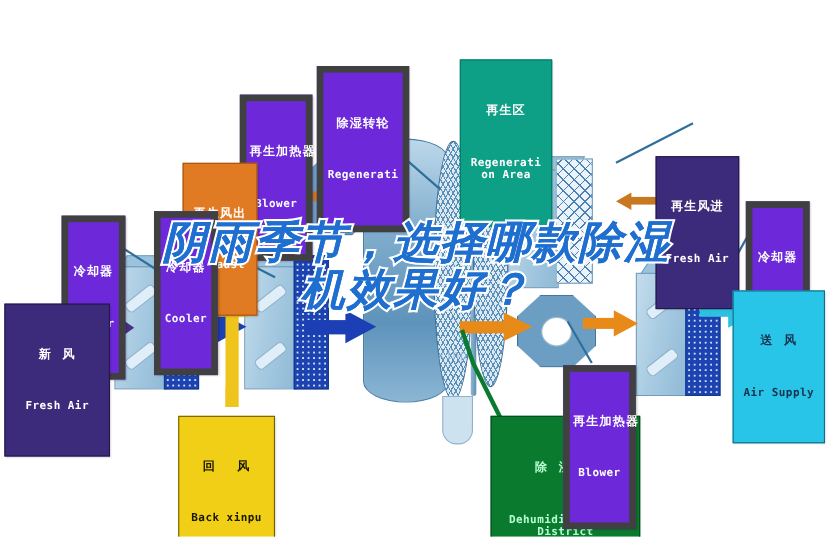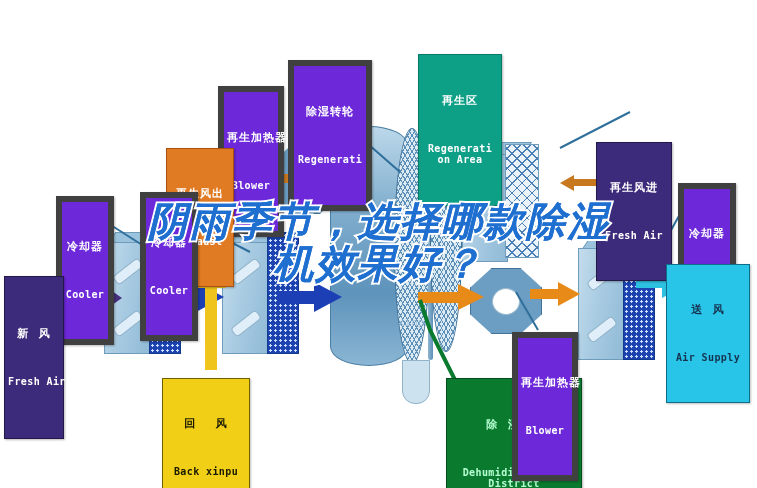--- a/index.html
+++ b/index.html
@@ -253,21 +253,21 @@
   <div class="label lb-blue" style="left:140px;top:192px;width:58px;padding:3px 2px;">
     <span class="cn">冷却器</span>
     <span class="en">Cooler</span>
   </div>
 
   <div class="label lb-blue" style="left:678px;top:183px;width:58px;padding:3px 2px;">
     <span class="cn">冷却器</span>
     <span class="en">Cooler</span>
   </div>
 
-  <div class="label lb-purple" style="left:4px;top:276px;width:60px;padding:15px 3px;">
+  <div class="label lb-purple" style="left:4px;top:276px;width:96px;padding:3px 3px;">
     <span class="cn">新  风</span>
     <span class="en">Fresh Air</span>
   </div>
 
   <div class="label lb-yellow" style="left:162px;top:378px;width:88px;padding:3px 3px;">
     <span class="cn">回    风</span>
     <span class="en">Back xinpu</span>
   </div>
 
   <div class="label lb-green" style="left:446px;top:378px;width:136px;padding:4px 3px;">

